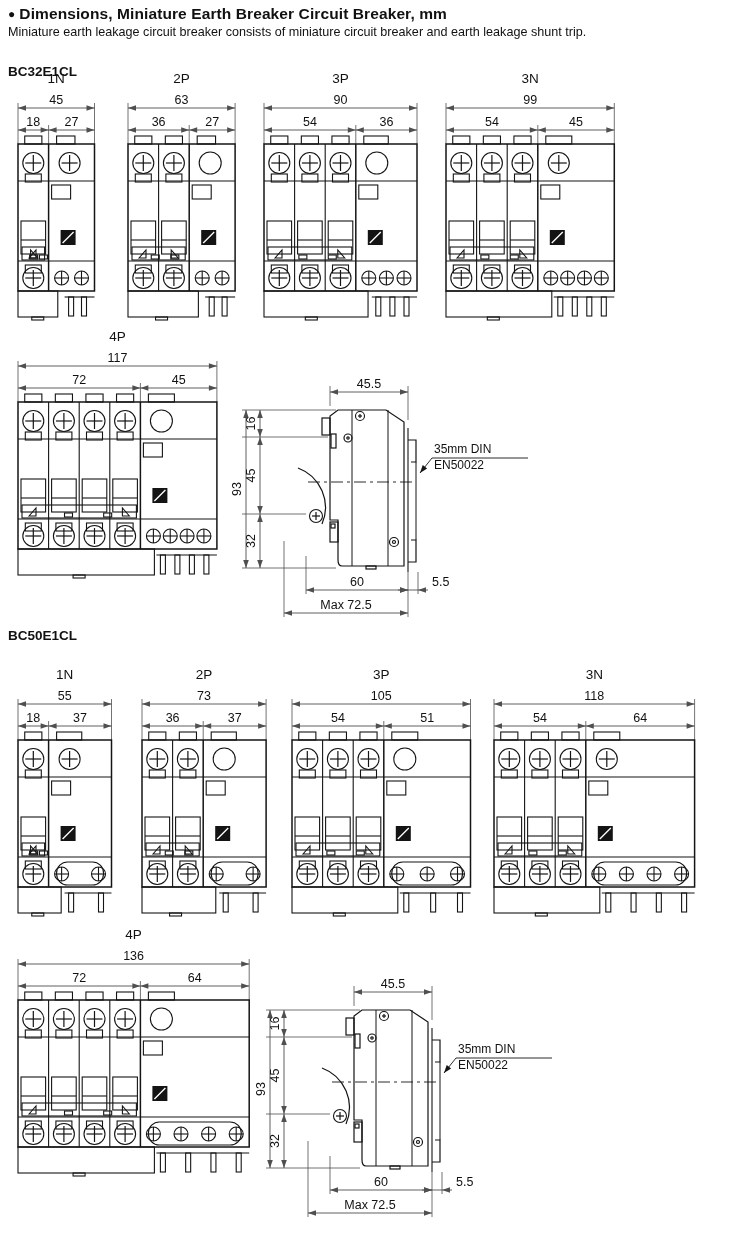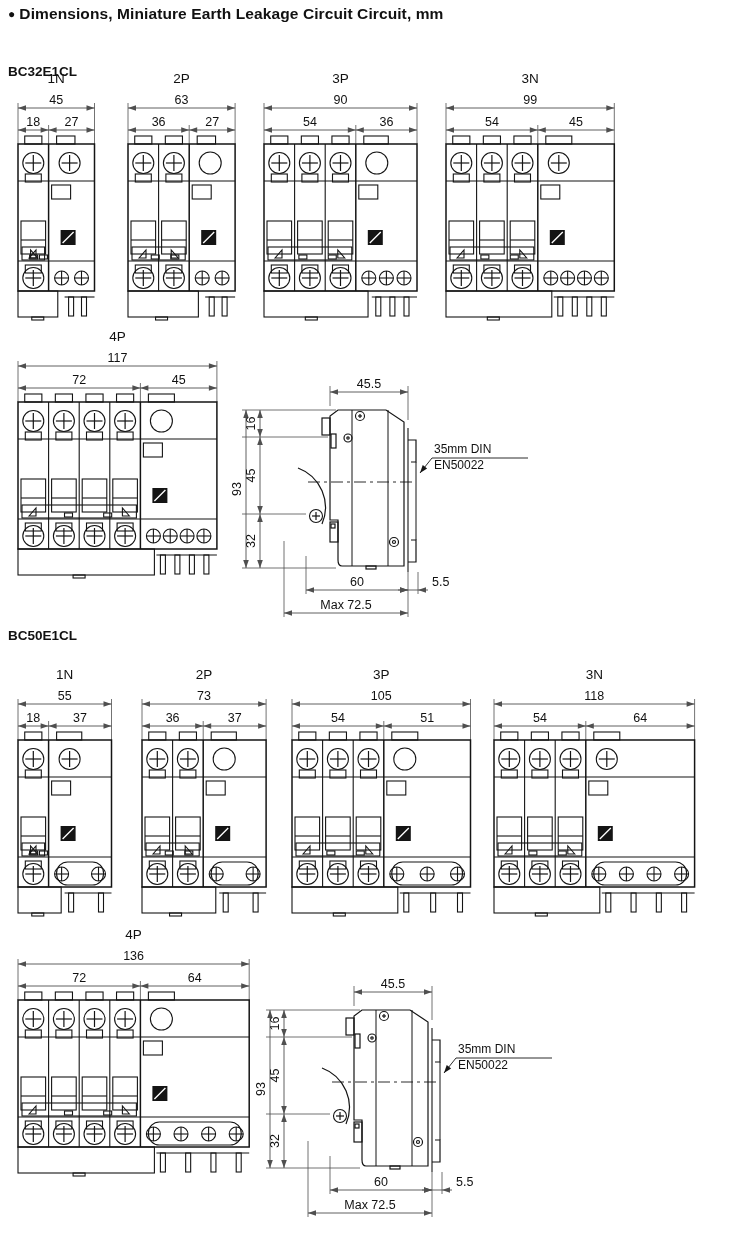--- a/index.html
+++ b/index.html
@@ -11,22 +11,23 @@
   .subtitle{position:absolute;left:8px;top:25px;font-size:12.6px;white-space:nowrap;}
   .section-title{position:absolute;font-size:13.5px;font-weight:bold;white-space:nowrap;}
   svg{position:absolute;overflow:visible;}
   svg text{font-family:"Liberation Sans",sans-serif;fill:#111;}
 </style>
 </head>
 <body>
 
 <div class="page">
   <div class="title-row">
-    <span class="bullet">●</span><span>Dimensions, Miniature Earth Leakage Circuit Circuit, mm</span>
+    <span class="bullet">●</span><span>Dimensions, Miniature Earth Breaker Circuit Breaker, mm</span>
   </div>
+  <div class="subtitle">Miniature earth leakage circuit breaker consists of miniature circuit breaker and earth leakage shunt trip.</div>
 
   <div class="section-title" style="left:8px;top:64px">BC32E1CL</div>
   <div id="sec0">
       <svg width="96.5" height="252" style="left: 8px; top: 70px;">
         <text x="48.25" y="13" font-size="13.5" text-anchor="middle">1N</text>
         <line x1="10" y1="33" x2="10" y2="74" stroke="#4f4f4f" stroke-width="0.8"></line>
         <line x1="86.5" y1="33" x2="86.5" y2="74" stroke="#4f4f4f" stroke-width="0.8"></line>
         <line x1="40.599999999999994" y1="55" x2="40.599999999999994" y2="74" stroke="#4f4f4f" stroke-width="0.8"></line>
         <g>
           <line x1="10" y1="38" x2="86.5" y2="38" stroke="#4f4f4f" stroke-width="0.9"></line>

